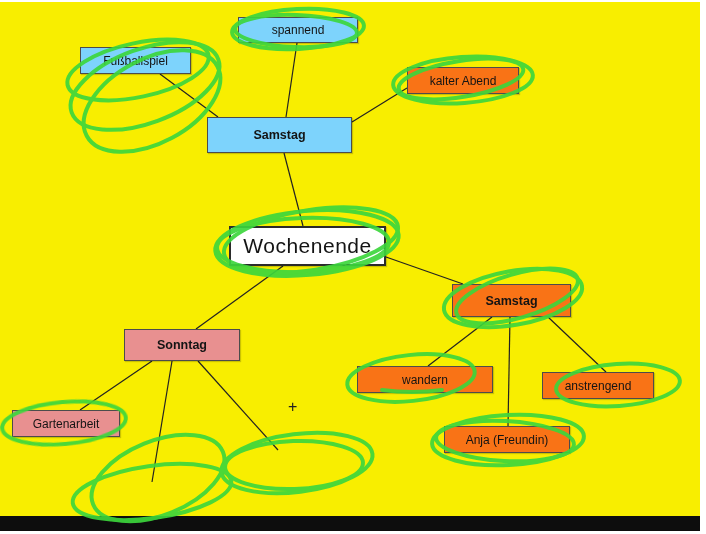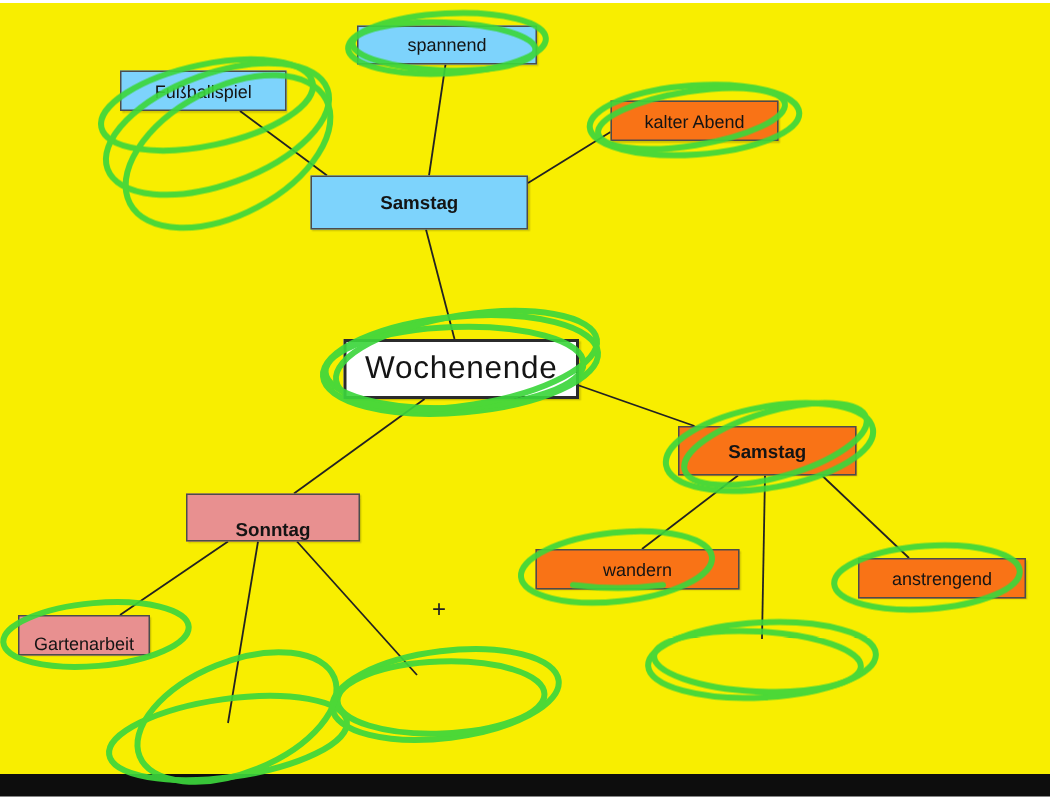--- a/index.html
+++ b/index.html
@@ -22,21 +22,21 @@
     position:absolute;
     display:flex;align-items:center;justify-content:center;
     border:1px solid #4c4c4c;
     font-size:12px;color:#141414;
     box-sizing:border-box;
     box-shadow:1px 1px 1px rgba(0,0,0,0.18);
     white-space:nowrap;
   }
   .node.green{background:#7dd3fc;}
   .node.gray{background:#f97316;}
-  .node.pink{background:#e89090;align-items:flex-end;}
+  .node.pink{background:#e89090;}
   .node.white{background:#ffffff;border:2px solid #2b2b2b;}
   .node.day{font-weight:bold;font-size:12.5px;}
   .node.root{font-size:21px;font-weight:400;letter-spacing:0.5px;}
 
   .plus{
     position:absolute;left:288px;top:398px;
     font-size:16px;color:#222;z-index:2;
   }
 </style>
 </head>
@@ -90,26 +90,29 @@
     </div>
 
     <div class="node pink day" style="left:124px;top:329px;width:116px;height:32px;">
       <span>Sonntag</span>
     </div>
 
     <div class="node gray" style="left:357px;top:366px;width:136px;height:27px;">
       <span>wandern</span>
     </div>
 
-    <div class="node gray" style="left:572px;top:372px;width:112px;height:27px;">
+    <div class="node gray" style="left:542px;top:372px;width:112px;height:27px;">
       <span>anstrengend</span>
     </div>
 
+    <div class="node gray" style="left:444px;top:426px;width:126px;height:27px;">
+      <span>Anja (Freundin)</span>
+    </div>
 
-    <div class="node pink" style="left:12px;top:410px;width:88px;height:27px;">
+    <div class="node pink" style="left:12px;top:410px;width:108px;height:27px;">
       <span>Gartenarbeit</span>
     </div>
 
 
 
     <div class="plus">+</div>
   </div>
 
   <svg class="layer marks-layer" viewBox="0 0 706 534">
     <g stroke="#3cd63c" stroke-width="4" fill="none" stroke-linecap="round" opacity="0.92">

